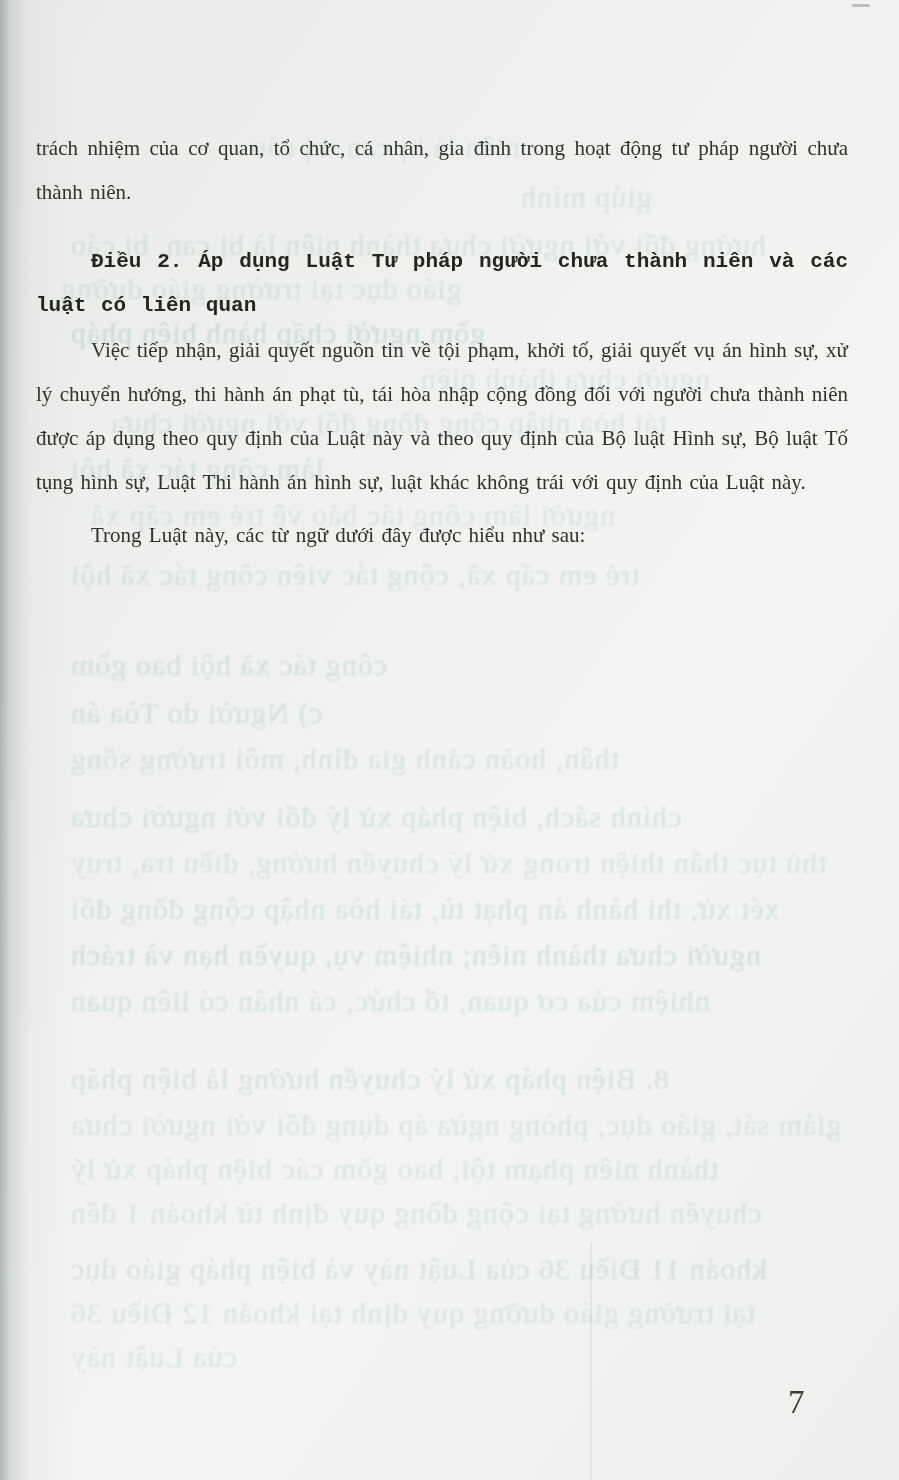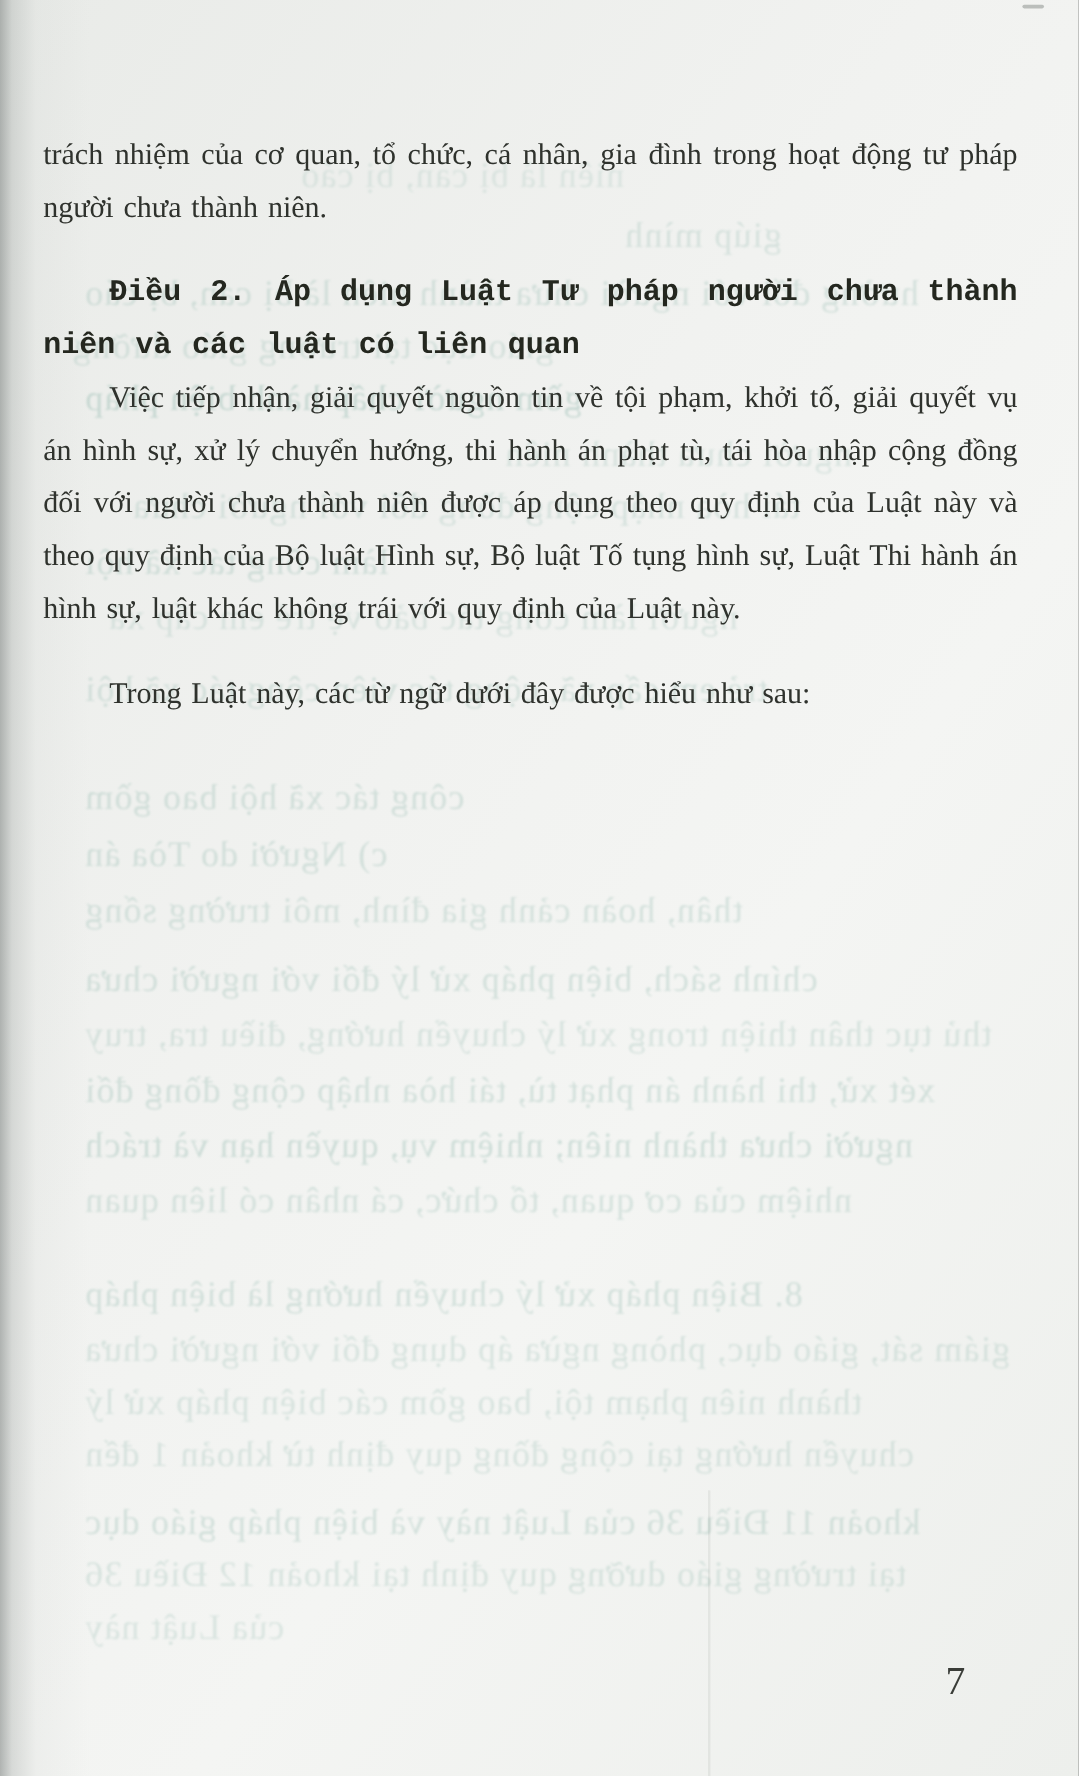--- a/index.html
+++ b/index.html
@@ -22,33 +22,33 @@
     position:absolute;
     white-space:nowrap;
     transform:scaleX(-1);
     color:#8fb7ac;
     font-size:30px;
     filter:blur(1.1px);
     letter-spacing:1px;
   }
   .text-col{
     position:absolute;z-index:2;
-    left:36px;top:108px;width:812px;
-    font-size:25px;line-height:44px;
+    left:36px;top:126px;width:812px;
+    font-size:21px;line-height:44px;
     color:#2f322d;
     word-spacing:2px;
   }
   .para{margin:0;text-align:justify;}
   .indent{text-indent:55px;}
   .head{font-weight:bold;color:#24271f;}
   .it{font-style:italic;}
   .mt-a{margin-top:26px;font-family:Liberation Mono, monospace;}
   .mt-b{}
   .mt-c{margin-top:15px;}
-  .mt-d{margin-top:27px;}
+  .mt-d{margin-top:9px;}
   .mt-e{margin-top:27px;}
   .mt-f{margin-top:16px;}
   .page-number{
     position:absolute;z-index:2;
     left:788px;top:1384px;
     font-size:33px;color:#3a3d38;
   }
   .scan-line{
     position:absolute;z-index:3;
     left:590px;top:1242px;width:2px;height:238px;

